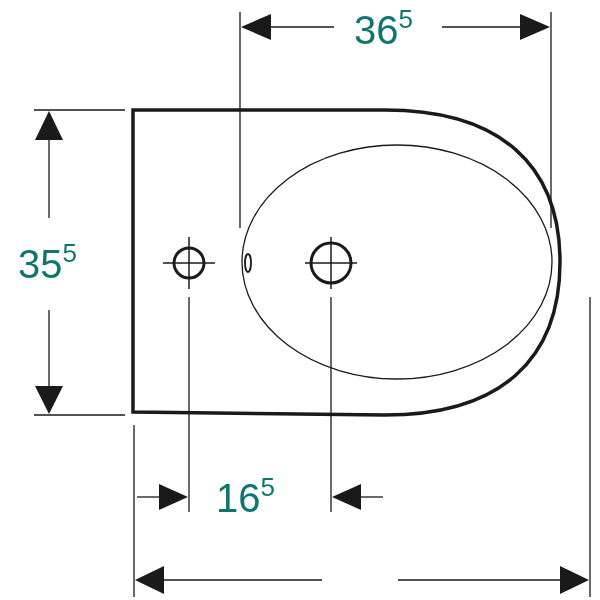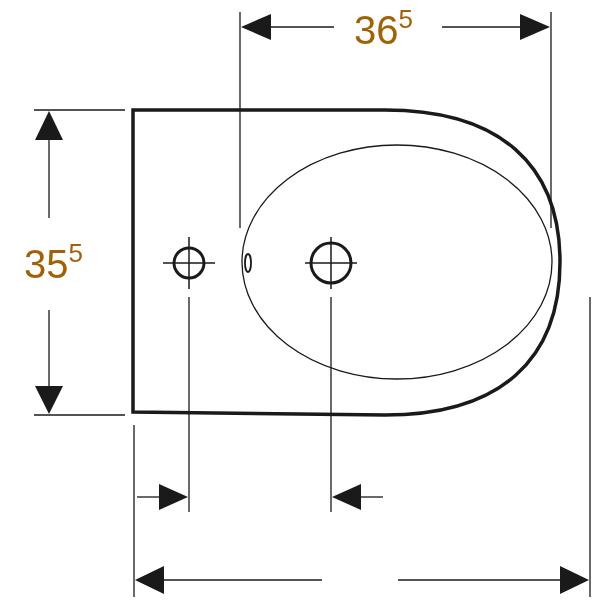--- a/index.html
+++ b/index.html
@@ -2,21 +2,21 @@
 <html><head>
   <meta charset="utf-8">
   <style>
     html, body { margin: 0; padding: 0; background: #ffffff; }
     #canvas { position: relative; width: 600px; height: 600px; background: #ffffff; overflow: hidden; }
     svg { position: absolute; left: 0; top: 0; }
     .dim-label {
       position: absolute;
       font-family: "Liberation Sans", sans-serif;
       font-size: 40px;
-      color: #a16207;
+      color: #0f766e;
       line-height: 1;
       background: #ffffff;
       white-space: nowrap;
     }
     .dim-label sup { font-size: 26px; position: relative; top: -4px; vertical-align: top; }
   </style>
 </head>
 <body>
 
 <div id="canvas">
@@ -76,18 +76,21 @@
 
       <polygon points="135,580 164,566 164,594"></polygon>
       <polygon points="589,580 560,566 560,594"></polygon>
     </g>
   </svg>
 
   <div class="dim-label" style="left:354px; top:10px;">
     <span>36</span><sup>5</sup>
   </div>
 
-  <div class="dim-label" style="left:24px; top:244px;">
+  <div class="dim-label" style="left:18px; top:244px;">
     <span>35</span><sup>5</sup>
   </div>
 
+  <div class="dim-label" style="left:216px; top:478px;">
+    <span>16</span><sup>5</sup>
+  </div>
 
 </div>
 
 </body></html>

